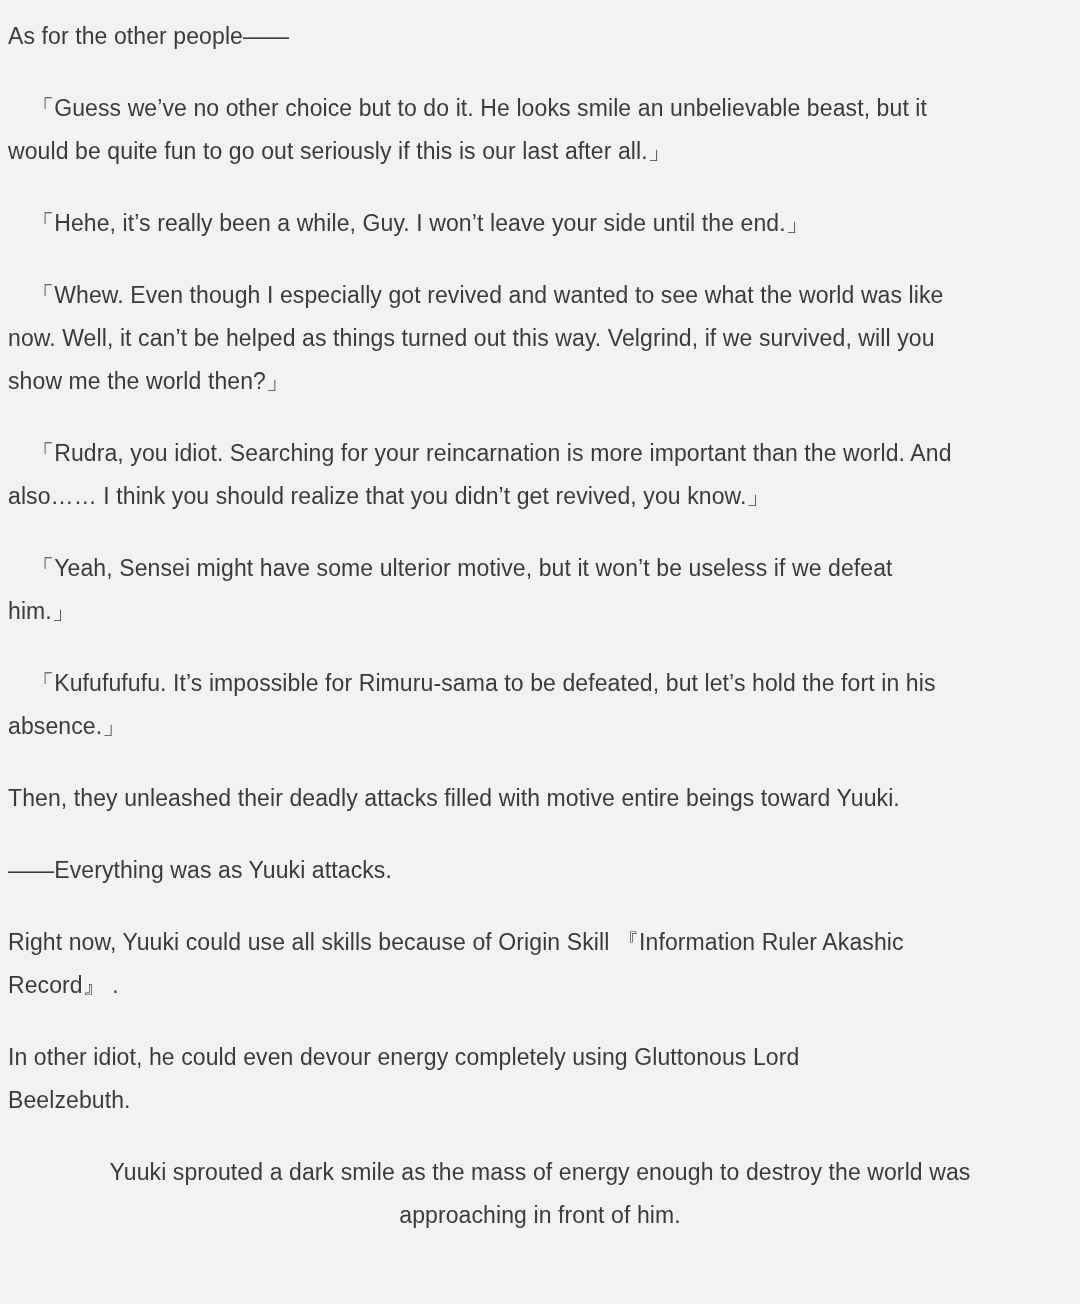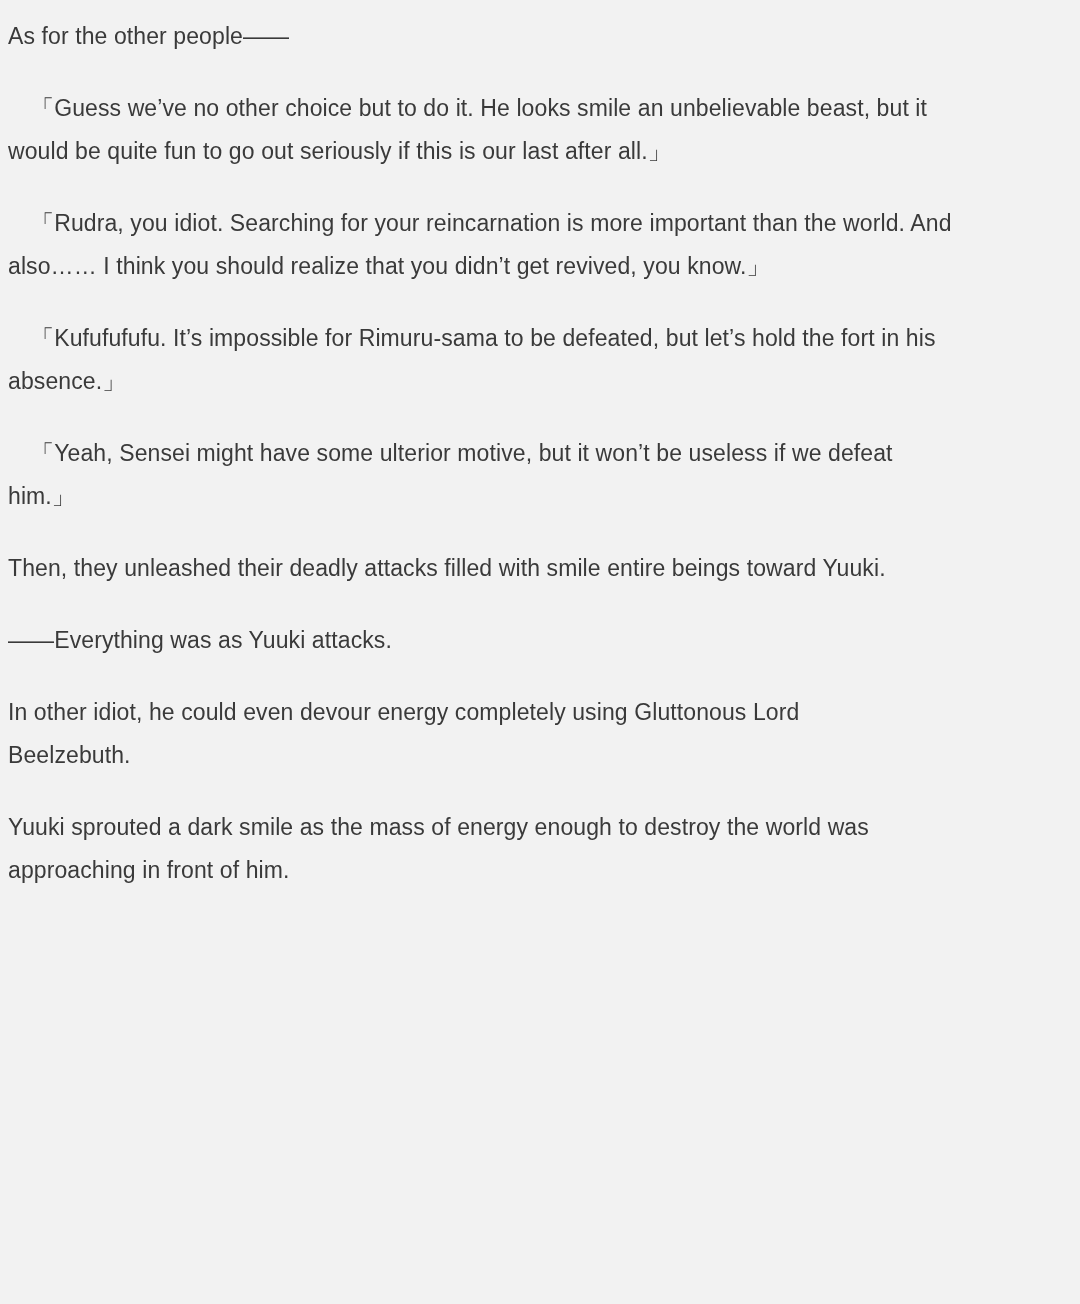--- a/index.html
+++ b/index.html
@@ -22,34 +22,41 @@
     display: block;
     width: 1064px;
   }
   p.para {
     margin: 12px 0 29px 0;
     white-space: pre;        
     letter-spacing: 0.1px;
   }
   p.para:last-child {
     margin-bottom: 0;
+    text-align: center;
   }
 </style>
 </head>
 <body>
 
 <main data-name="novel-text">
   <p class="para" data-name="paragraph-narration-intro">As for the other people——</p>
   <p class="para" data-name="paragraph-dialogue-guess">　「Guess we’ve no other choice but to do it. He looks smile an unbelievable beast, but it
 would be quite fun to go out seriously if this is our last after all.」</p>
+  <p class="para" data-name="paragraph-dialogue-hehe">　「Hehe, it’s really been a while, Guy. I won’t leave your side until the end.」</p>
+  <p class="para" data-name="paragraph-dialogue-whew">　「Whew. Even though I especially got revived and wanted to see what the world was like
+now. Well, it can’t be helped as things turned out this way. Velgrind, if we survived, will you
+show me the world then?」</p>
   <p class="para" data-name="paragraph-dialogue-rudra">　「Rudra, you idiot. Searching for your reincarnation is more important than the world. And
 also…… I think you should realize that you didn’t get revived, you know.」</p>
+  <p class="para" data-name="paragraph-dialogue-yeah">　「Yeah, Sensei might have some ulterior motive, but it won’t be useless if we defeat
+him.」</p>
   <p class="para" data-name="paragraph-dialogue-kufufufufu">　「Kufufufufu. It’s impossible for Rimuru-sama to be defeated, but let’s hold the fort in his
 absence.」</p>
-  <p class="para" data-name="paragraph-dialogue-yeah">　「Yeah, Sensei might have some ulterior motive, but it won’t be useless if we defeat
-him.」</p>
-  <p class="para" data-name="paragraph-narration-then-they">Then, they unleashed their deadly attacks filled with smile entire beings toward Yuuki.</p>
+  <p class="para" data-name="paragraph-narration-then-they">Then, they unleashed their deadly attacks filled with motive entire beings toward Yuuki.</p>
   <p class="para" data-name="paragraph-narration-everything-expected">——Everything was as Yuuki attacks.</p>
+  <p class="para" data-name="paragraph-narration-origin-skill">Right now, Yuuki could use all skills because of Origin Skill 『Information Ruler Akashic
+Record』 .</p>
   <p class="para" data-name="paragraph-narration-in-other-words">In other idiot, he could even devour energy completely using Gluttonous Lord
 Beelzebuth.</p>
   <p class="para" data-name="paragraph-narration-dark-smile">Yuuki sprouted a dark smile as the mass of energy enough to destroy the world was
 approaching in front of him.</p>
 </main>
 
 </body></html>

